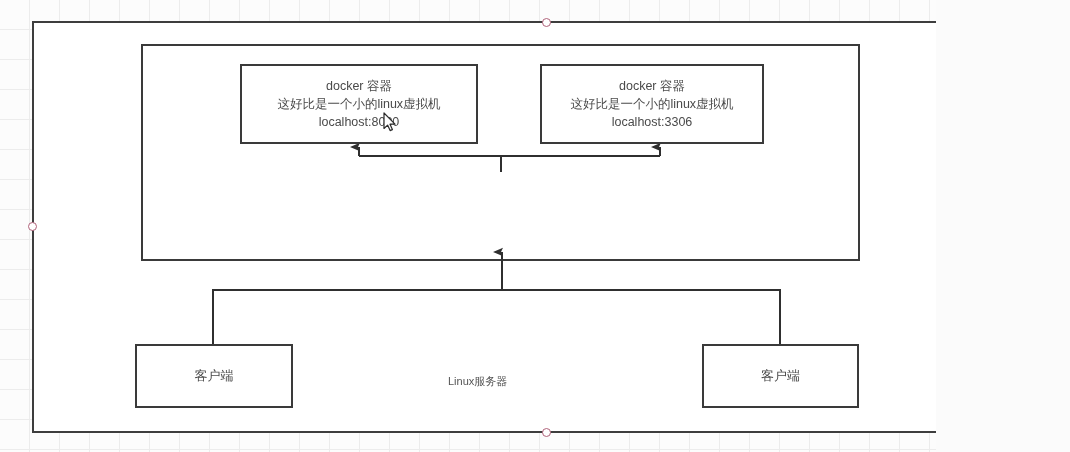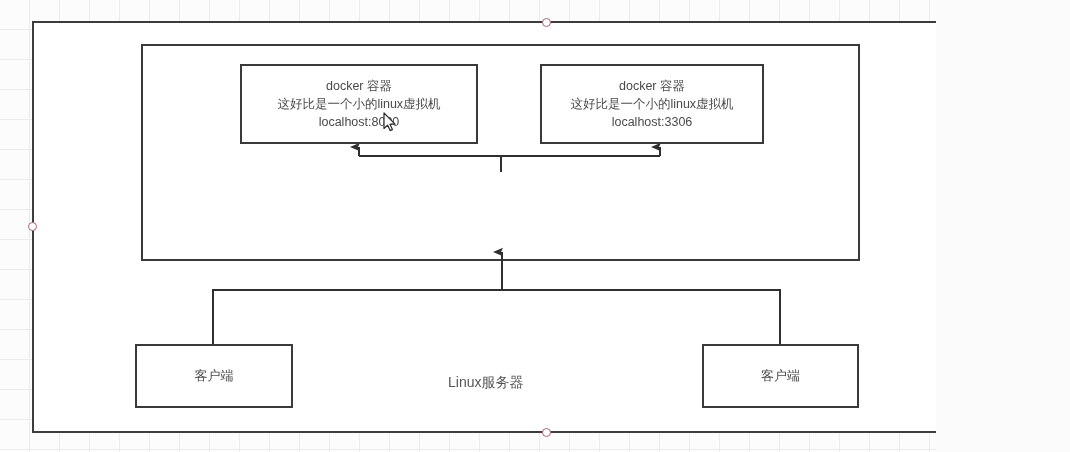--- a/index.html
+++ b/index.html
@@ -103,21 +103,21 @@
   }
 
   .label-multiline {
     font-size: 12.5px;
     line-height: 18px;
   }
 
   .free-label {
     position: absolute;
     color: #555555;
-    font-size: 14px;
+    font-size: 11px;
     white-space: nowrap;
   }
 
   .label-linux-server {
     left: 448px;
     top: 374px;
   }
 
   
   svg.wires {

